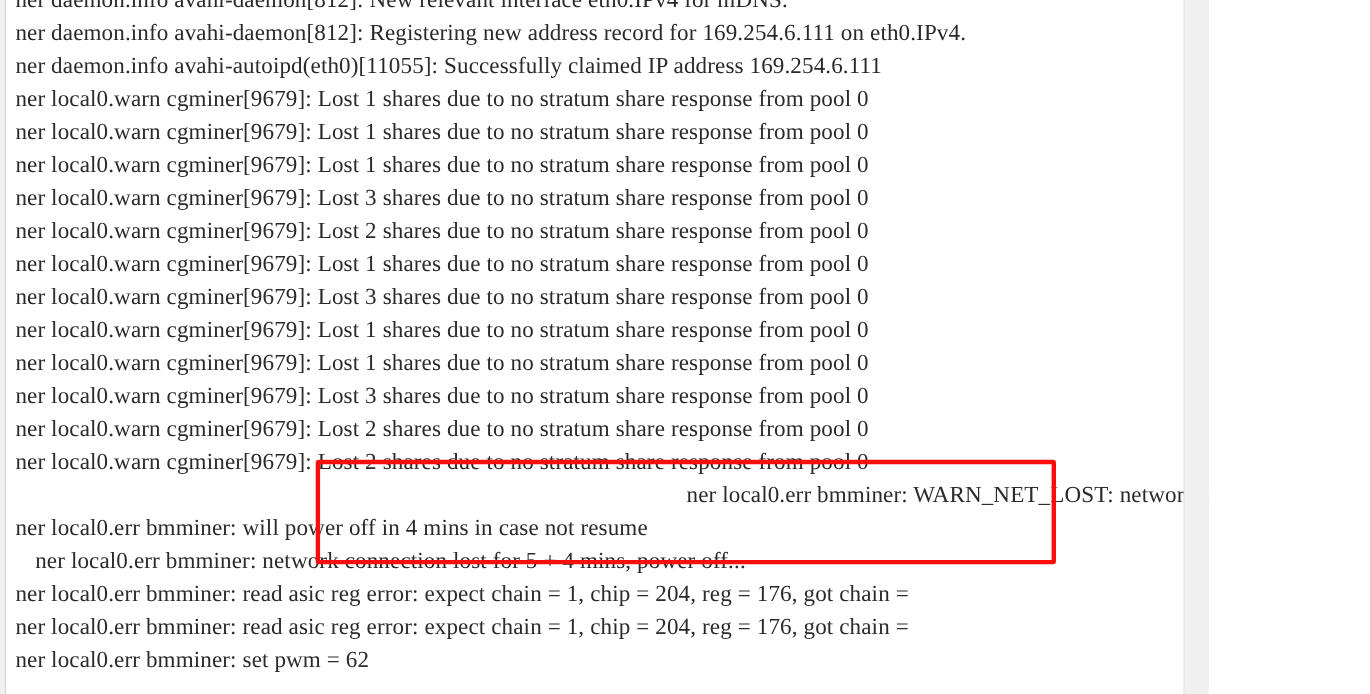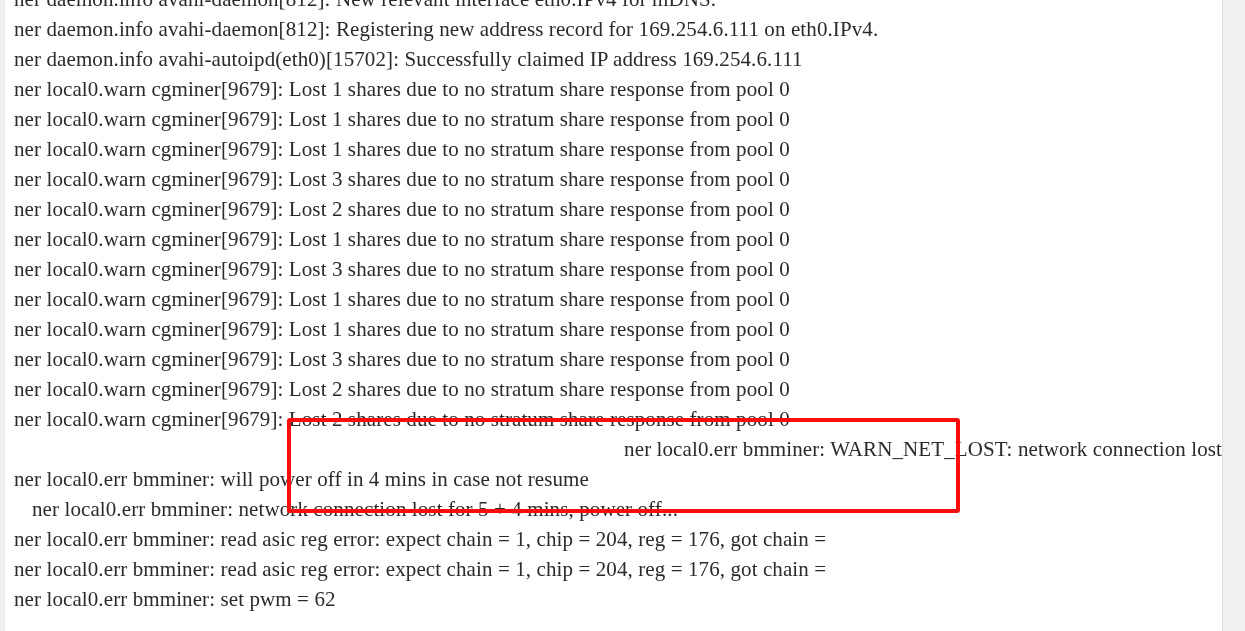--- a/index.html
+++ b/index.html
@@ -11,21 +11,21 @@
   body {
     width: 1245px;
     height: 631px;
     overflow: hidden;
     font-family: "Liberation Serif", "DejaVu Serif", serif;
   }
 
   
   #log-viewport {
     position: relative;
-    width: 1245px;
+    width: 1099px;
     height: 631px;
     background: #c2410c;
     overflow: hidden;
   }
 
   
   #log-page {
     position: absolute;
     left: 5px;
     top: 0;
@@ -89,21 +89,21 @@
 <body>
 
 <div id="log-viewport">
 
   <div id="left-gutter" style="background: rgb(240, 240, 240);"></div>
 
   <div id="log-page" style="background: rgb(255, 255, 255);">
     <div id="log-lines">
         <div class="log-line" style="color: rgb(42, 42, 42);">ner daemon.info avahi-daemon[812]: New relevant interface eth0.IPv4 for mDNS.</div>
         <div class="log-line" style="color: rgb(42, 42, 42);">ner daemon.info avahi-daemon[812]: Registering new address record for 169.254.6.111 on eth0.IPv4.</div>
-        <div class="log-line" style="color: rgb(42, 42, 42);">ner daemon.info avahi-autoipd(eth0)[15702]: Successfully claimed IP address 169.254.6.111</div>
+        <div class="log-line" style="color: rgb(42, 42, 42);">ner daemon.info avahi-autoipd(eth0)[11055]: Successfully claimed IP address 169.254.6.111</div>
         <div class="log-line" style="color: rgb(42, 42, 42);">ner local0.warn cgminer[9679]: Lost 1 shares due to no stratum share response from pool 0</div>
         <div class="log-line" style="color: rgb(42, 42, 42);">ner local0.warn cgminer[9679]: Lost 1 shares due to no stratum share response from pool 0</div>
         <div class="log-line" style="color: rgb(42, 42, 42);">ner local0.warn cgminer[9679]: Lost 1 shares due to no stratum share response from pool 0</div>
         <div class="log-line" style="color: rgb(42, 42, 42);">ner local0.warn cgminer[9679]: Lost 3 shares due to no stratum share response from pool 0</div>
         <div class="log-line" style="color: rgb(42, 42, 42);">ner local0.warn cgminer[9679]: Lost 2 shares due to no stratum share response from pool 0</div>
         <div class="log-line" style="color: rgb(42, 42, 42);">ner local0.warn cgminer[9679]: Lost 1 shares due to no stratum share response from pool 0</div>
         <div class="log-line" style="color: rgb(42, 42, 42);">ner local0.warn cgminer[9679]: Lost 3 shares due to no stratum share response from pool 0</div>
         <div class="log-line" style="color: rgb(42, 42, 42);">ner local0.warn cgminer[9679]: Lost 1 shares due to no stratum share response from pool 0</div>
         <div class="log-line" style="color: rgb(42, 42, 42);">ner local0.warn cgminer[9679]: Lost 1 shares due to no stratum share response from pool 0</div>
         <div class="log-line" style="color: rgb(42, 42, 42);">ner local0.warn cgminer[9679]: Lost 3 shares due to no stratum share response from pool 0</div>

